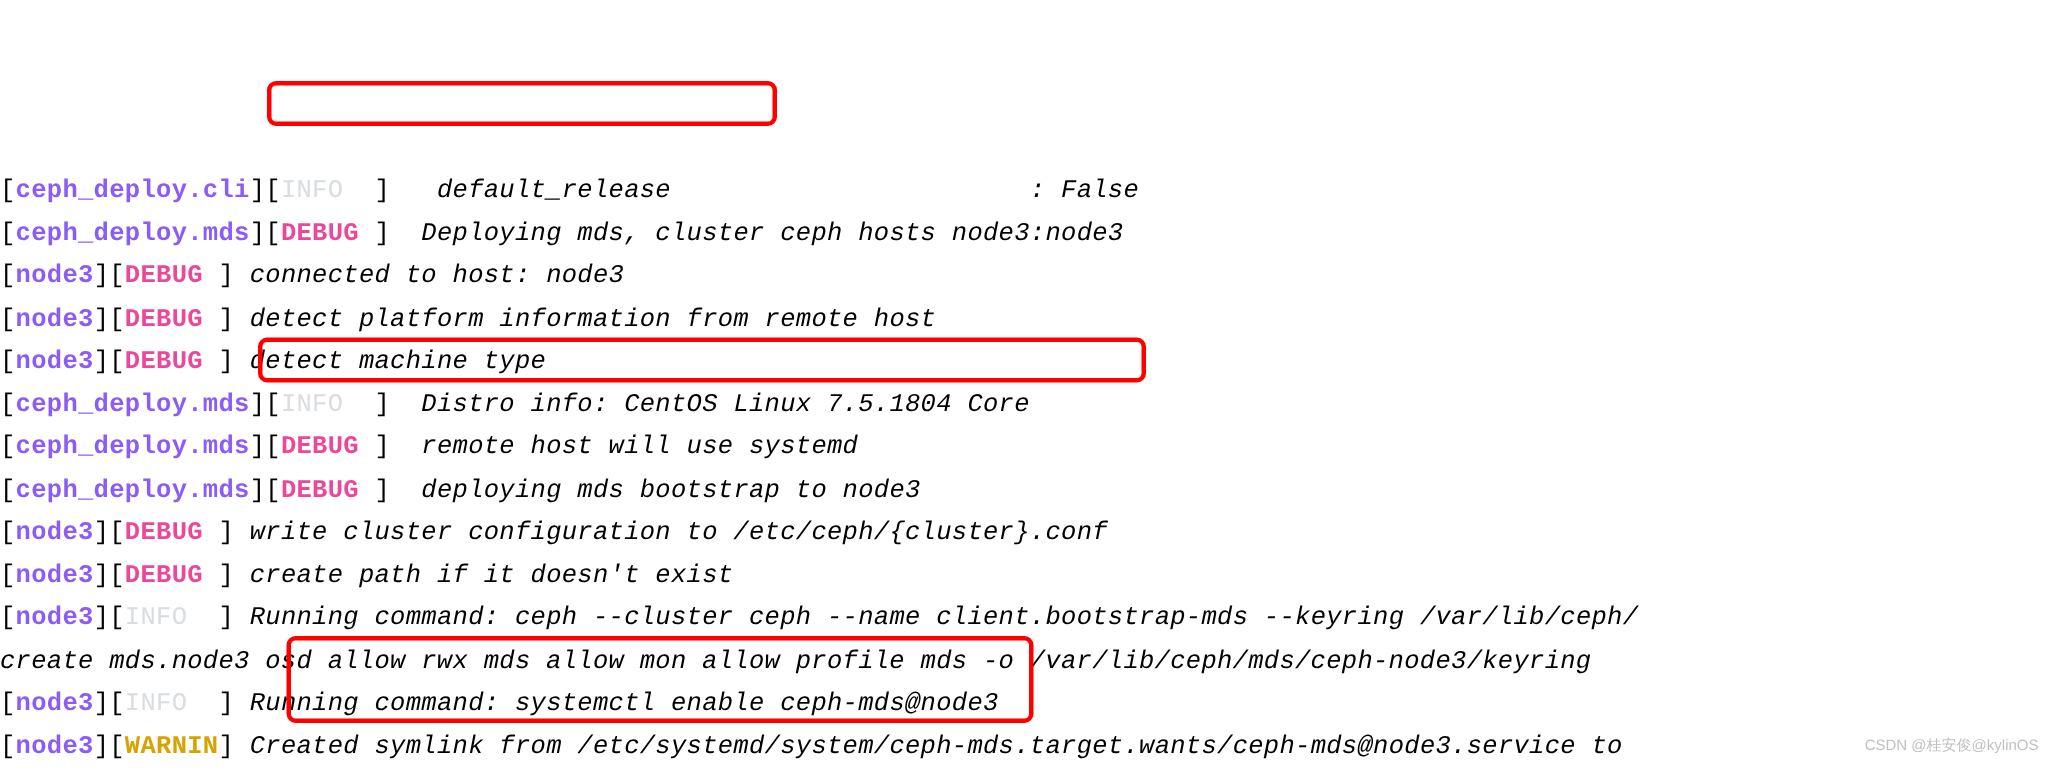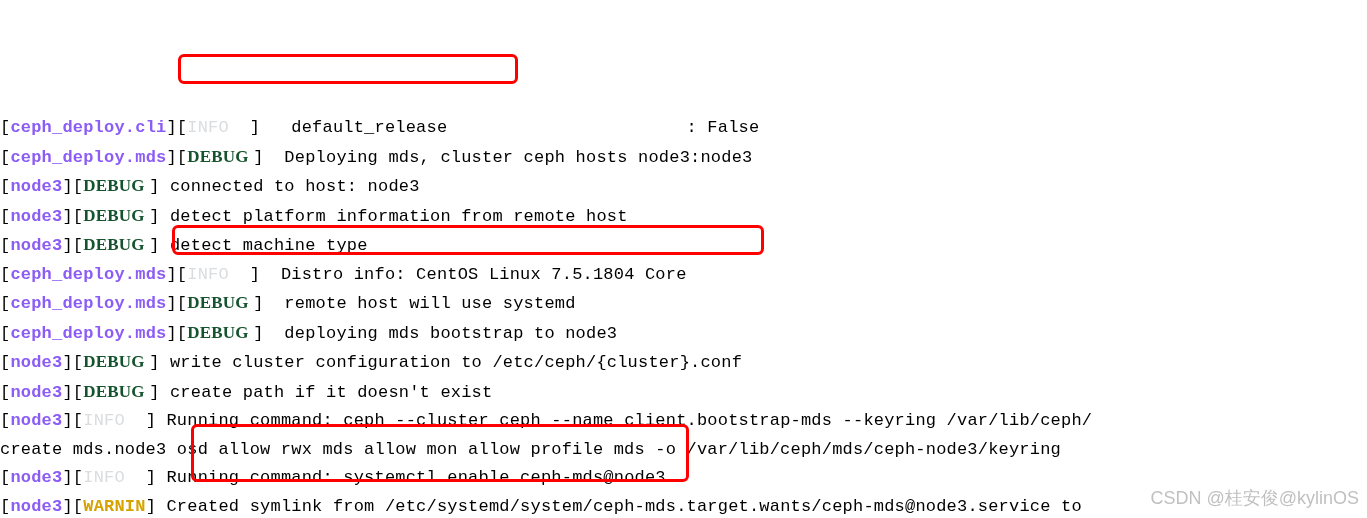--- a/index.html
+++ b/index.html
@@ -12,37 +12,37 @@
     white-space: pre;
     color: #000;
     letter-spacing: 0.2px;
     position: relative;
     width: 1367px;
     height: 518px;
     overflow: hidden;
   }
   .source { font-weight: bold; color: #8b5cf6; }
   .level-info  { font-weight: normal; color: #d9dde0; }  
-  .level-debug { font-weight: bold; color: #14532d; font-family: Liberation Serif, serif; }  
+  .level-debug { font-weight: bold; color: #ec4899; }  
   .level-warn  { font-weight: bold; color: #d6a300; }  
-  .msg { color: #000; }
+  .msg { color: #000; font-style: italic; }
   .br { color: #000; }
   .box-red {
     position: absolute;
     border: 3px solid #ff0000;
     border-radius: 6px;
     box-sizing: border-box;
     pointer-events: none;
   }
   .watermark {
     position: absolute;
     right: 8px;
     bottom: 6px;
     font-family: sans-serif;
-    font-size: 18px;
+    font-size: 10px;
     color: rgba(140,140,140,0.55);
     letter-spacing: 0;
     text-align: center;
   }
 </style>
 </head>
 <body>
 
 
 

